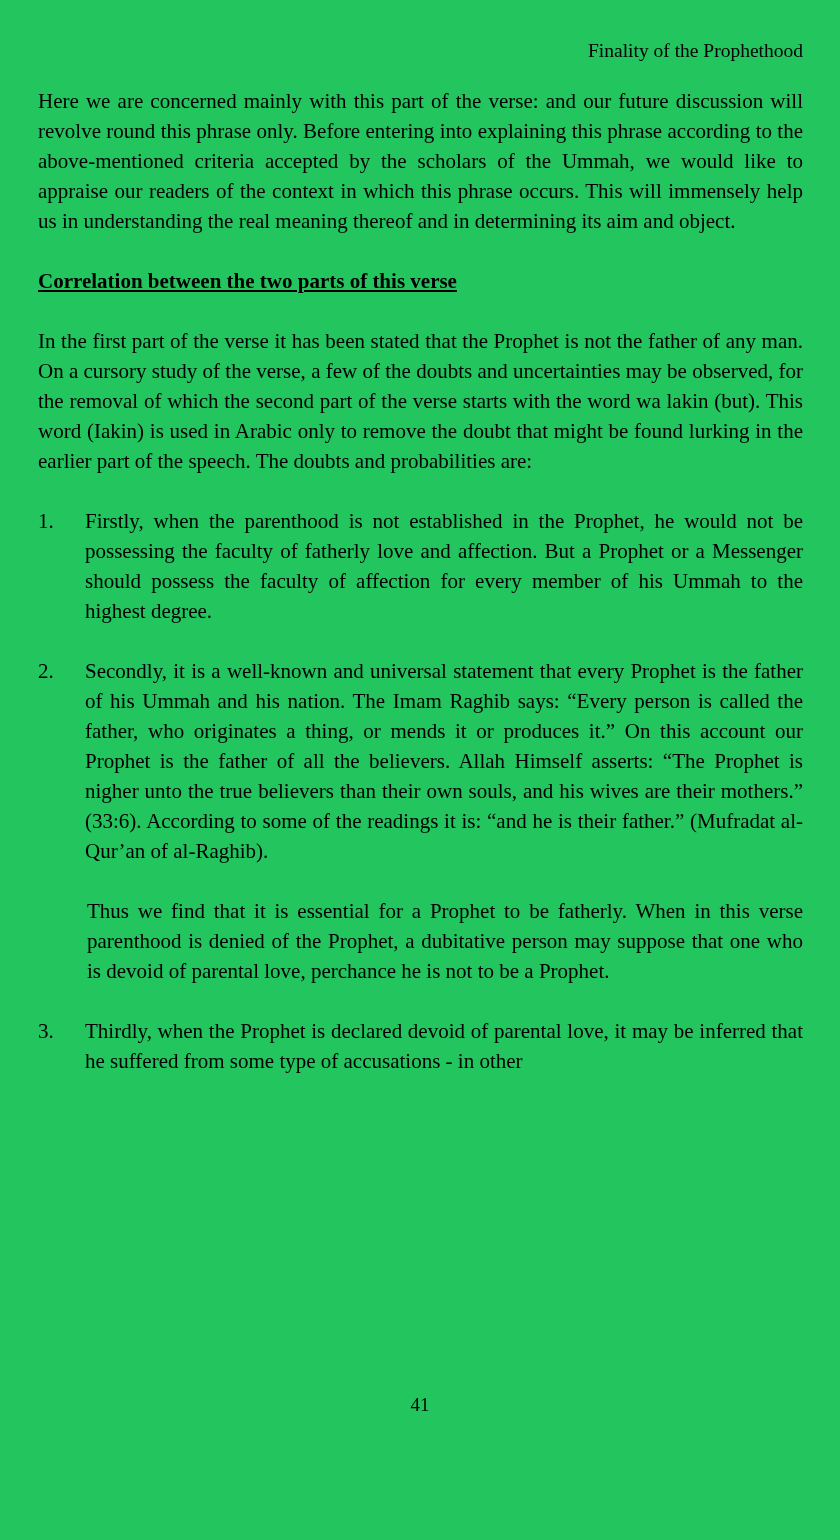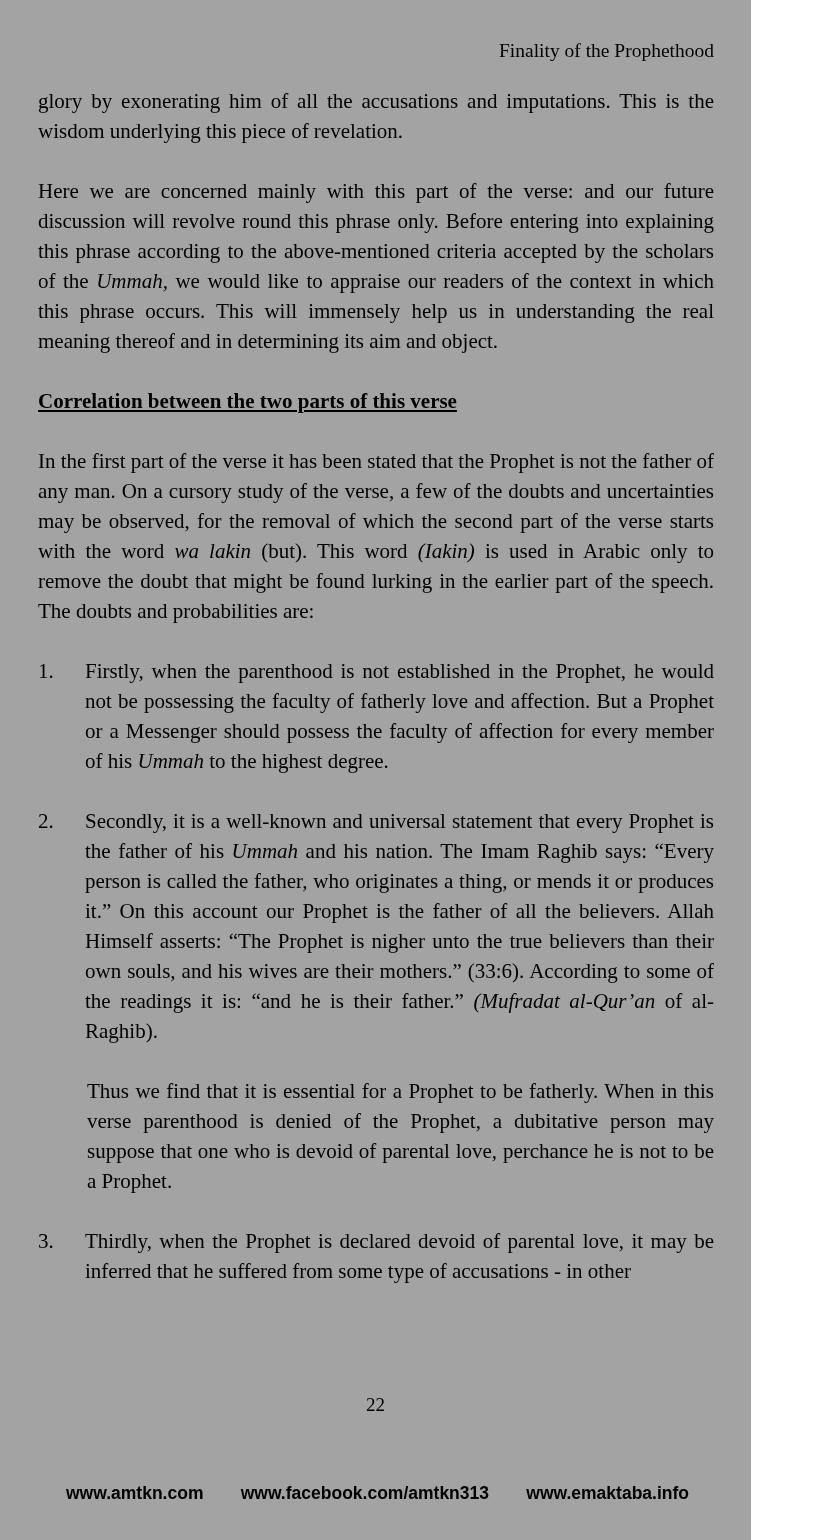--- a/index.html
+++ b/index.html
@@ -2,23 +2,23 @@
 <html><head>
 <meta charset="utf-8">
 <style>
   html, body {
     margin: 0;
     padding: 0;
     background: #ffffff;
   }
   .page {
     position: relative;
-    width: 751px;
+    width: 840px;
     height: 1540px;
-    background: #a3a3a3;
+    background: #22c55e;
     color: #000000;
     font-family: "Liberation Serif", serif;
     overflow: hidden;
     box-sizing: border-box;
   }
   .page-inner {
     padding: 40px 37px 0 38px;
   }
   .running-header {
     text-align: right;
@@ -52,21 +52,20 @@
   }
   .list-text {
     flex: 1;
     margin: 0;
     text-align: justify;
   }
   .para.cont {
     margin-left: 49px;
   }
   .ital {
-    font-style: italic;
     margin-top: 25px;
   }
   .page-number {
     position: absolute;
     top: 1393px;
     left: 0;
     right: 0;
     text-align: center;
     font-size: 19px;
     line-height: 24px;
@@ -88,21 +87,20 @@
 </head>
 <body>
 
 <div class="page">
   <div class="page-inner">
 
     <div class="running-header">Finality of the Prophethood</div>
 
     <div class="body-text">
 
-      <p class="para"><span>glory by exonerating him of all the accusations and imputations. This is the wisdom underlying this piece of revelation.</span></p>
 
 
       <p class="para"><span>Here we are concerned mainly with this part of the verse: and our future discussion will revolve round this phrase only. Before entering into explaining this phrase according to the above-mentioned criteria accepted by the scholars of the </span><span class="ital">Ummah,</span><span> we would like to appraise our readers of the context in which this phrase occurs. This will immensely help us in understanding the real meaning thereof and in determining its aim and object.</span></p>
 
       <h2 class="section-heading"><span>Correlation between the two parts of this verse</span></h2>
 
       <p class="para"><span>In the first part of the verse it has been stated that the Prophet is not the father of any man. On a cursory study of the verse, a few of the doubts and uncertainties may be observed, for the removal of which the second part of the verse starts with the word </span><span class="ital">wa lakin</span><span> (but). This word </span><span class="ital">(Iakin)</span><span> is used in Arabic only to remove the doubt that might be found lurking in the earlier part of the speech. The doubts and probabilities are:</span></p>
 
       <div class="list-item">
         <span class="list-num">1.</span>
@@ -117,20 +115,15 @@
       <p class="para cont"><span>Thus we find that it is essential for a Prophet to be fatherly. When in this verse parenthood is denied of the Prophet, a dubitative person may suppose that one who is devoid of parental love, perchance he is not to be a Prophet.</span></p>
 
       <div class="list-item">
         <span class="list-num">3.</span>
         <p class="list-text"><span>Thirdly, when the Prophet is declared devoid of parental love, it may be inferred that he suffered from some type of accusations - in other</span></p>
       </div>
 
     </div>
   </div>
 
-  <div class="page-number">22</div>
+  <div class="page-number">41</div>
 
-  <div class="footer-links">
-    <span class="footer-link">www.amtkn.com</span>
-    <span class="footer-link">www.facebook.com/amtkn313</span>
-    <span class="footer-link">www.emaktaba.info</span>
-  </div>
 </div>
 
 </body></html>

